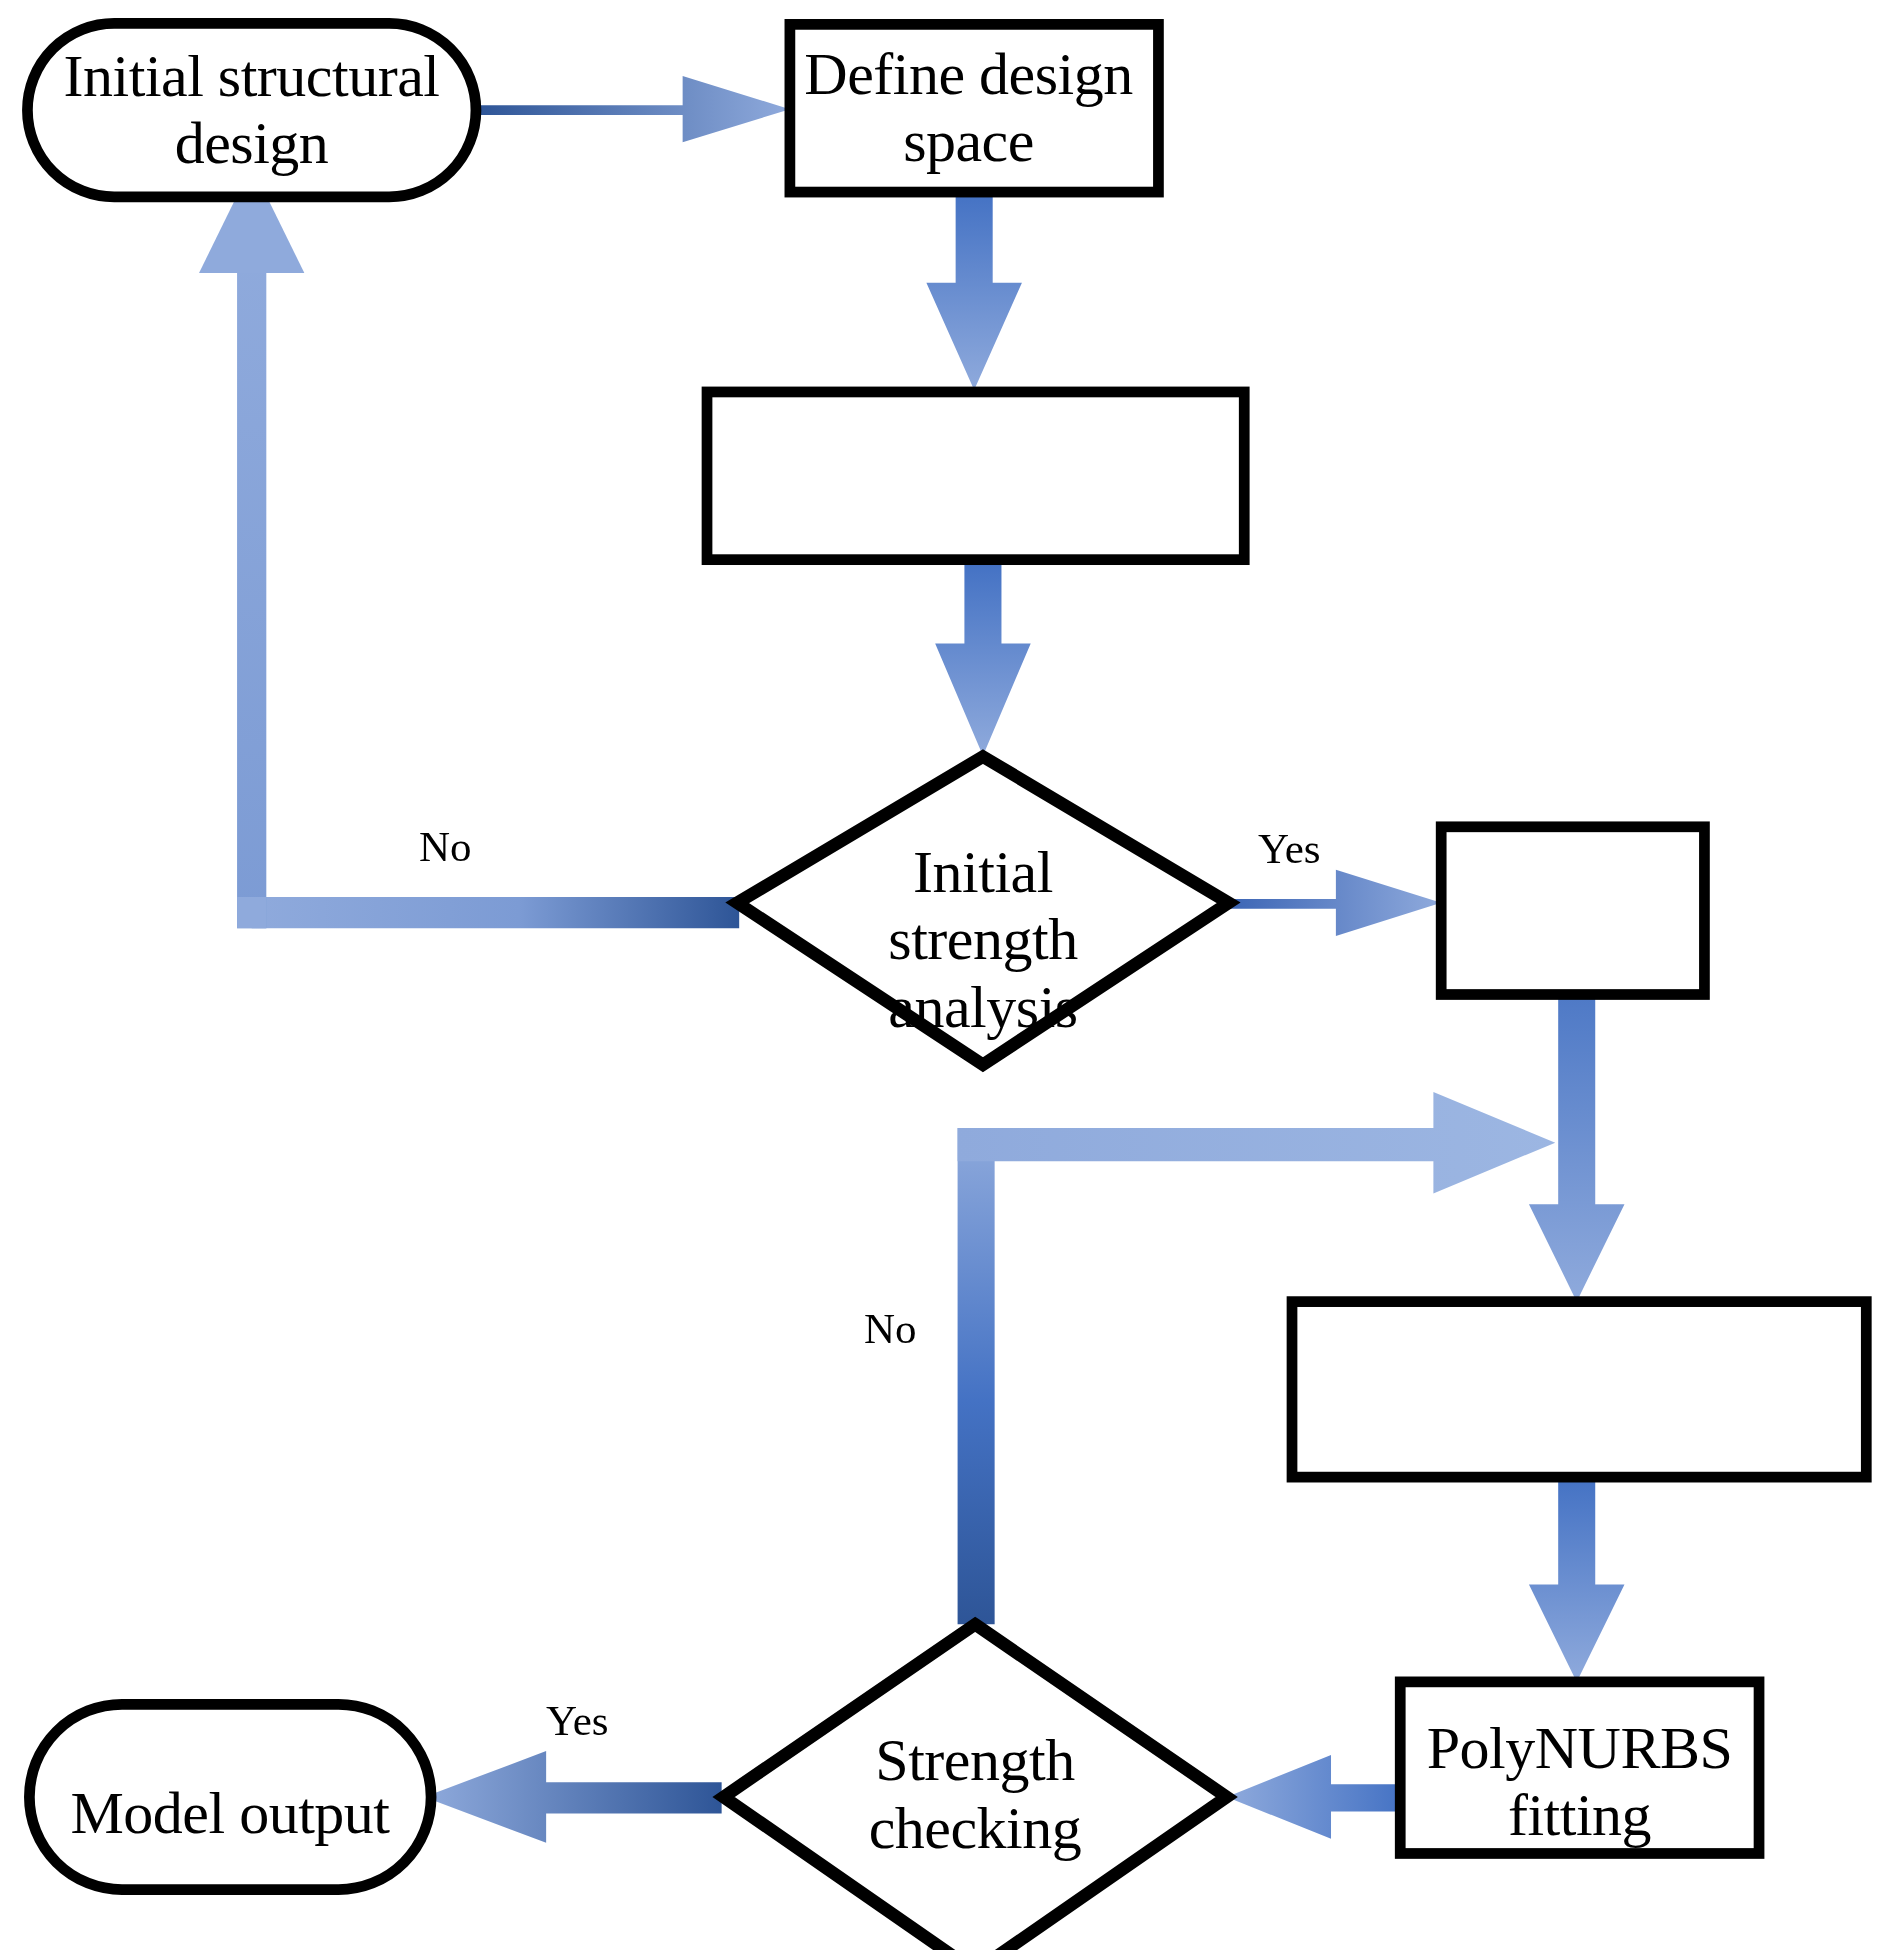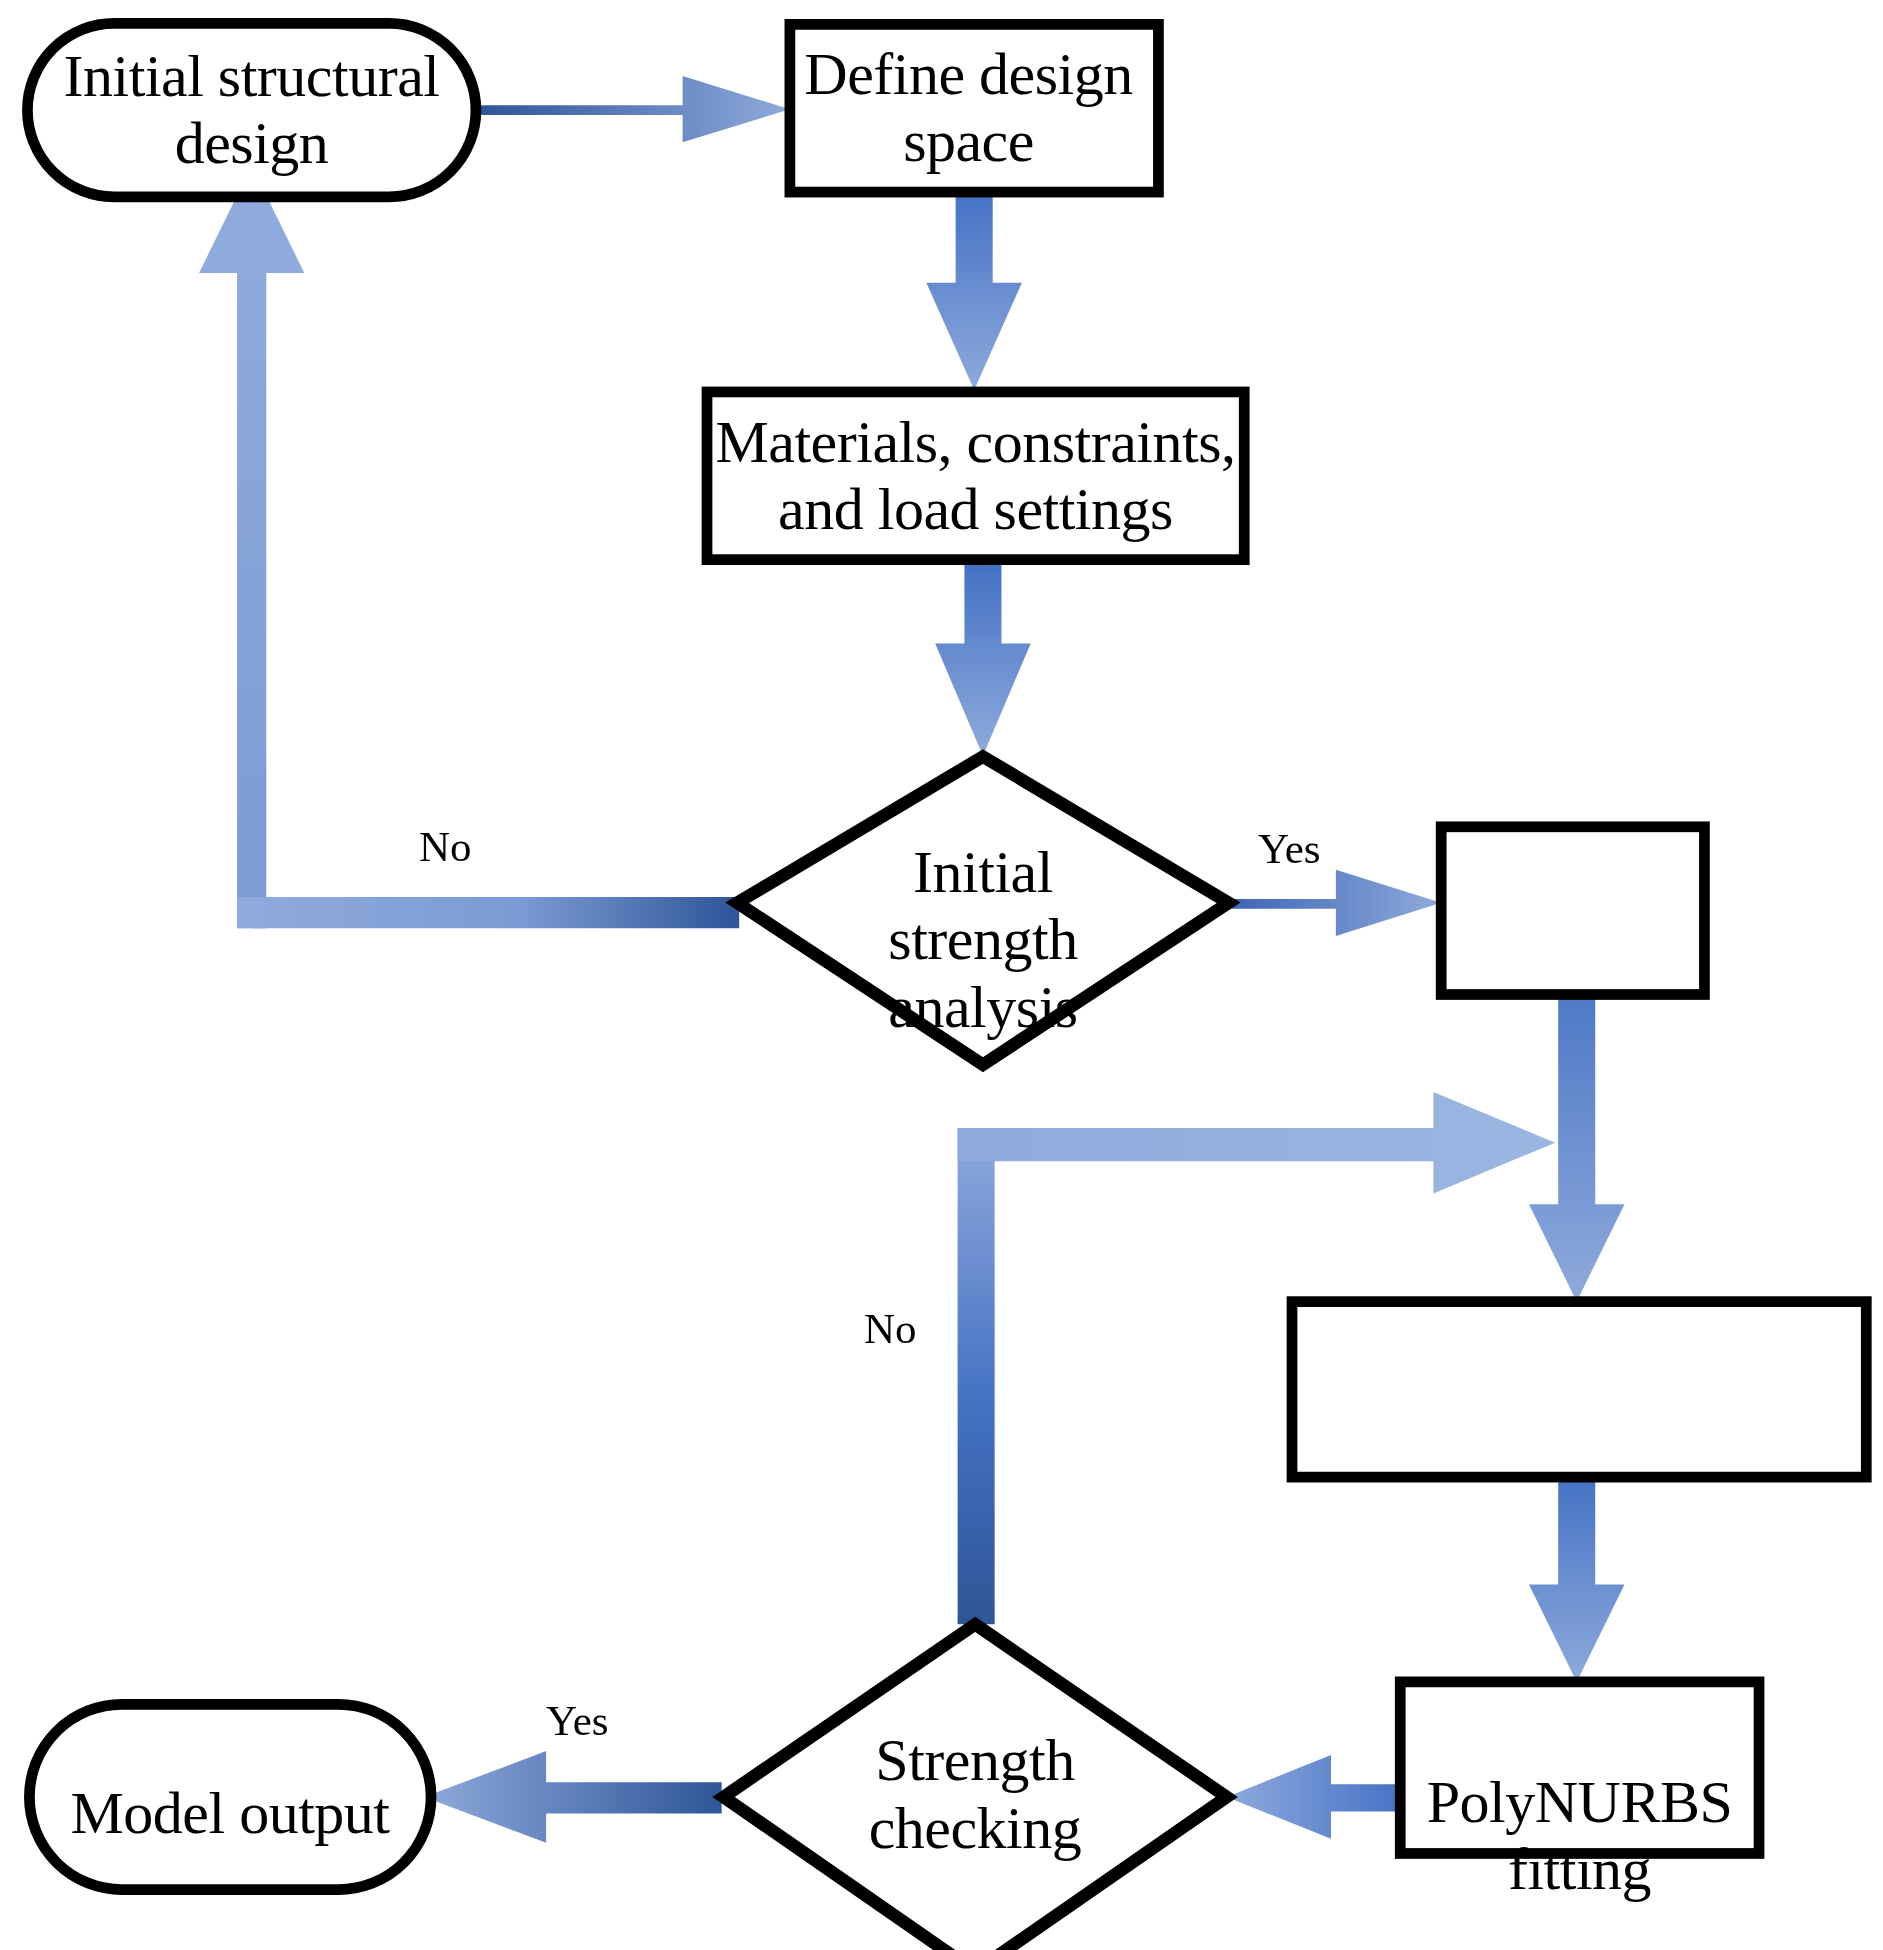--- a/index.html
+++ b/index.html
@@ -206,30 +206,28 @@
     
     <rect x="30" y="1748" width="412" height="190" rx="95" ry="95" fill="#ffffff" stroke="#000000" stroke-width="11"></rect>
   </svg>
 
   <div class="node-label" style="left:27px; top:23.4px; width:449px; height:174px;">Initial structural
 design</div>
 
   <div class="node-label" style="left:784px; top:24.4px; width:369px; height:168px;">Define design
 space</div>
 
-  <div class="node-label" style="left:707px; top:392px; width:537px; height:168px;">Materials, constraints,
-and load settings</div>
 
   <div class="node-label" style="left:817px; top:828px; width:332px; height:224px;">Initial
 strength
 analysis</div>
 
 
 
-  <div class="node-label" style="left:1400px; top:1750px; width:359px; height:172px;">PolyNURBS
+  <div class="node-label" style="left:1400px; top:1696px; width:359px; height:172px;">PolyNURBS
 fitting</div>
 
   <div class="node-label" style="left:809px; top:1697px; width:332px; height:195px;">Strength
 checking</div>
 
   <div class="node-label" style="left:29px; top:1721px; width:402px; height:185px;">Model output</div>
 
   <div class="edge-label" style="left:419px; top:825px;">No</div>
 
   <div class="edge-label" style="left:1258px; top:827px;">Yes</div>

